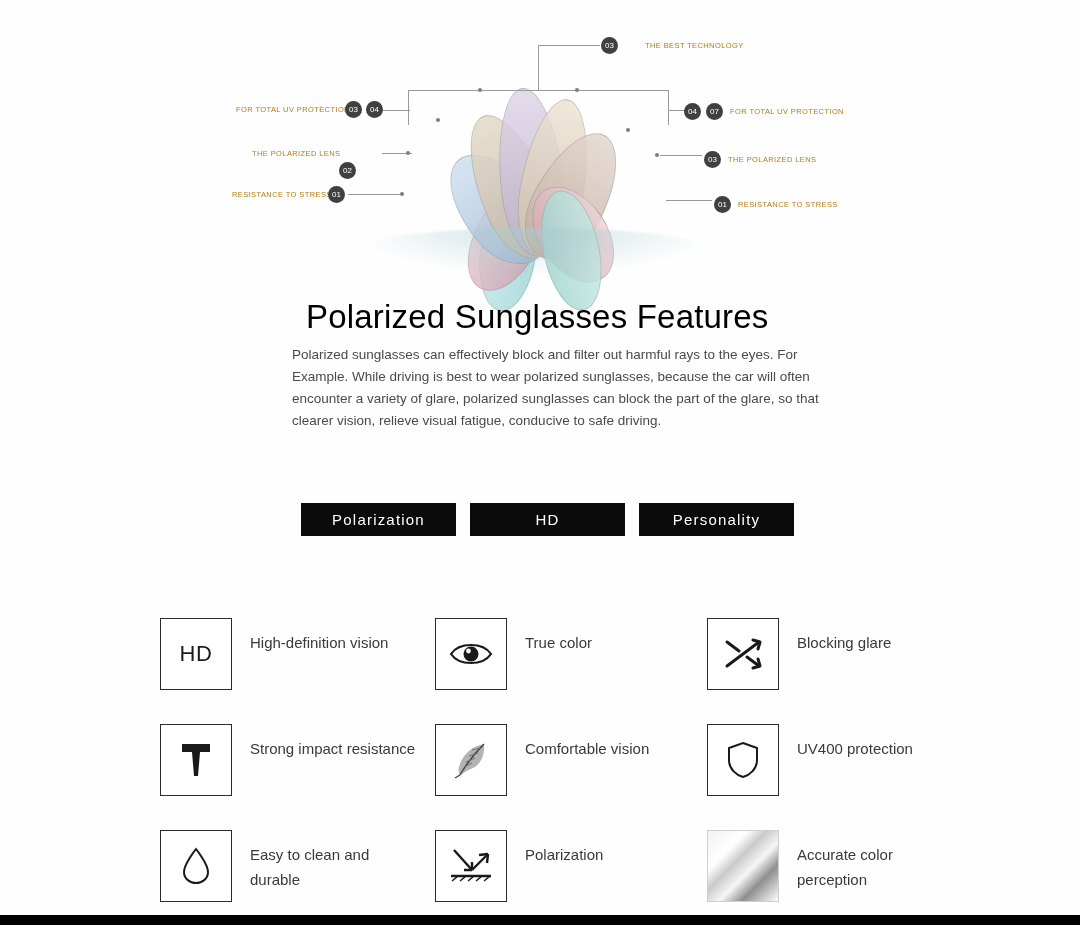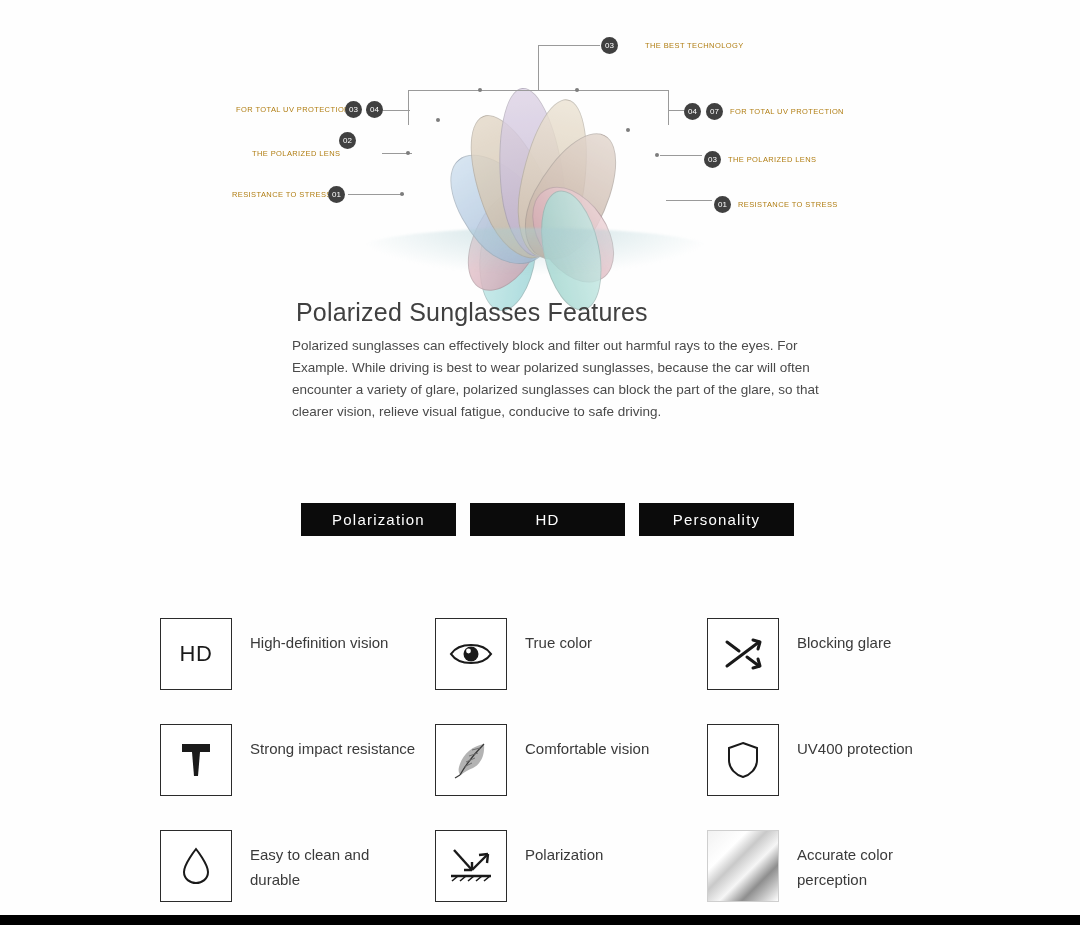--- a/index.html
+++ b/index.html
@@ -90,24 +90,24 @@
   }
 
   
   .features {
     position: absolute;
     left: 292px;
     top: 298px;
     width: 560px;
   }
   .features h2 {
-    margin: 0 0 8px 4px;
-    font-size: 25px;
+    margin: 0 0 8px 14px;
+    font-size: 33px;
     font-weight: 400;
-    color: #404040;
+    color: #000000;
     letter-spacing: 0.2px;
     font-family: "Liberation Sans", sans-serif;
   }
   .features p {
     margin: 0;
     font-size: 13.5px;
     line-height: 22px;
     color: #4a4a4a;
     font-family: "Liberation Sans", sans-serif;
     max-width: 530px;
@@ -228,21 +228,21 @@
     <div class="dot" style="left:655px;top:153px;"></div>
 
     <div class="badge" style="left:601px;top:37px;">03</div>
     <div class="calloutlabel" style="left:625px;top:41px;margin-left:20px;">THE BEST TECHNOLOGY</div>
 
     <div class="calloutlabel" style="left:236px;top:105px;">FOR TOTAL UV PROTECTION</div>
     <div class="badge" style="left:345px;top:101px;">03</div>
     <div class="badge" style="left:366px;top:101px;">04</div>
 
     <div class="calloutlabel" style="left:252px;top:149px;">THE POLARIZED LENS</div>
-    <div class="badge" style="left:339px;top:132px;text-align:center;">02</div>
+    <div class="badge" style="left:339px;top:162px;text-align:center;">02</div>
 
     <div class="calloutlabel" style="left:232px;top:190px;">RESISTANCE TO STRESS</div>
     <div class="badge" style="left:328px;top:186px;">01</div>
 
     <div class="badge" style="left:684px;top:103px;">04</div>
     <div class="badge" style="left:706px;top:103px;">07</div>
     <div class="calloutlabel" style="left:730px;top:107px;">FOR TOTAL UV PROTECTION</div>
 
     <div class="badge" style="left:704px;top:151px;">03</div>
     <div class="calloutlabel" style="left:728px;top:155px;">THE POLARIZED LENS</div>

